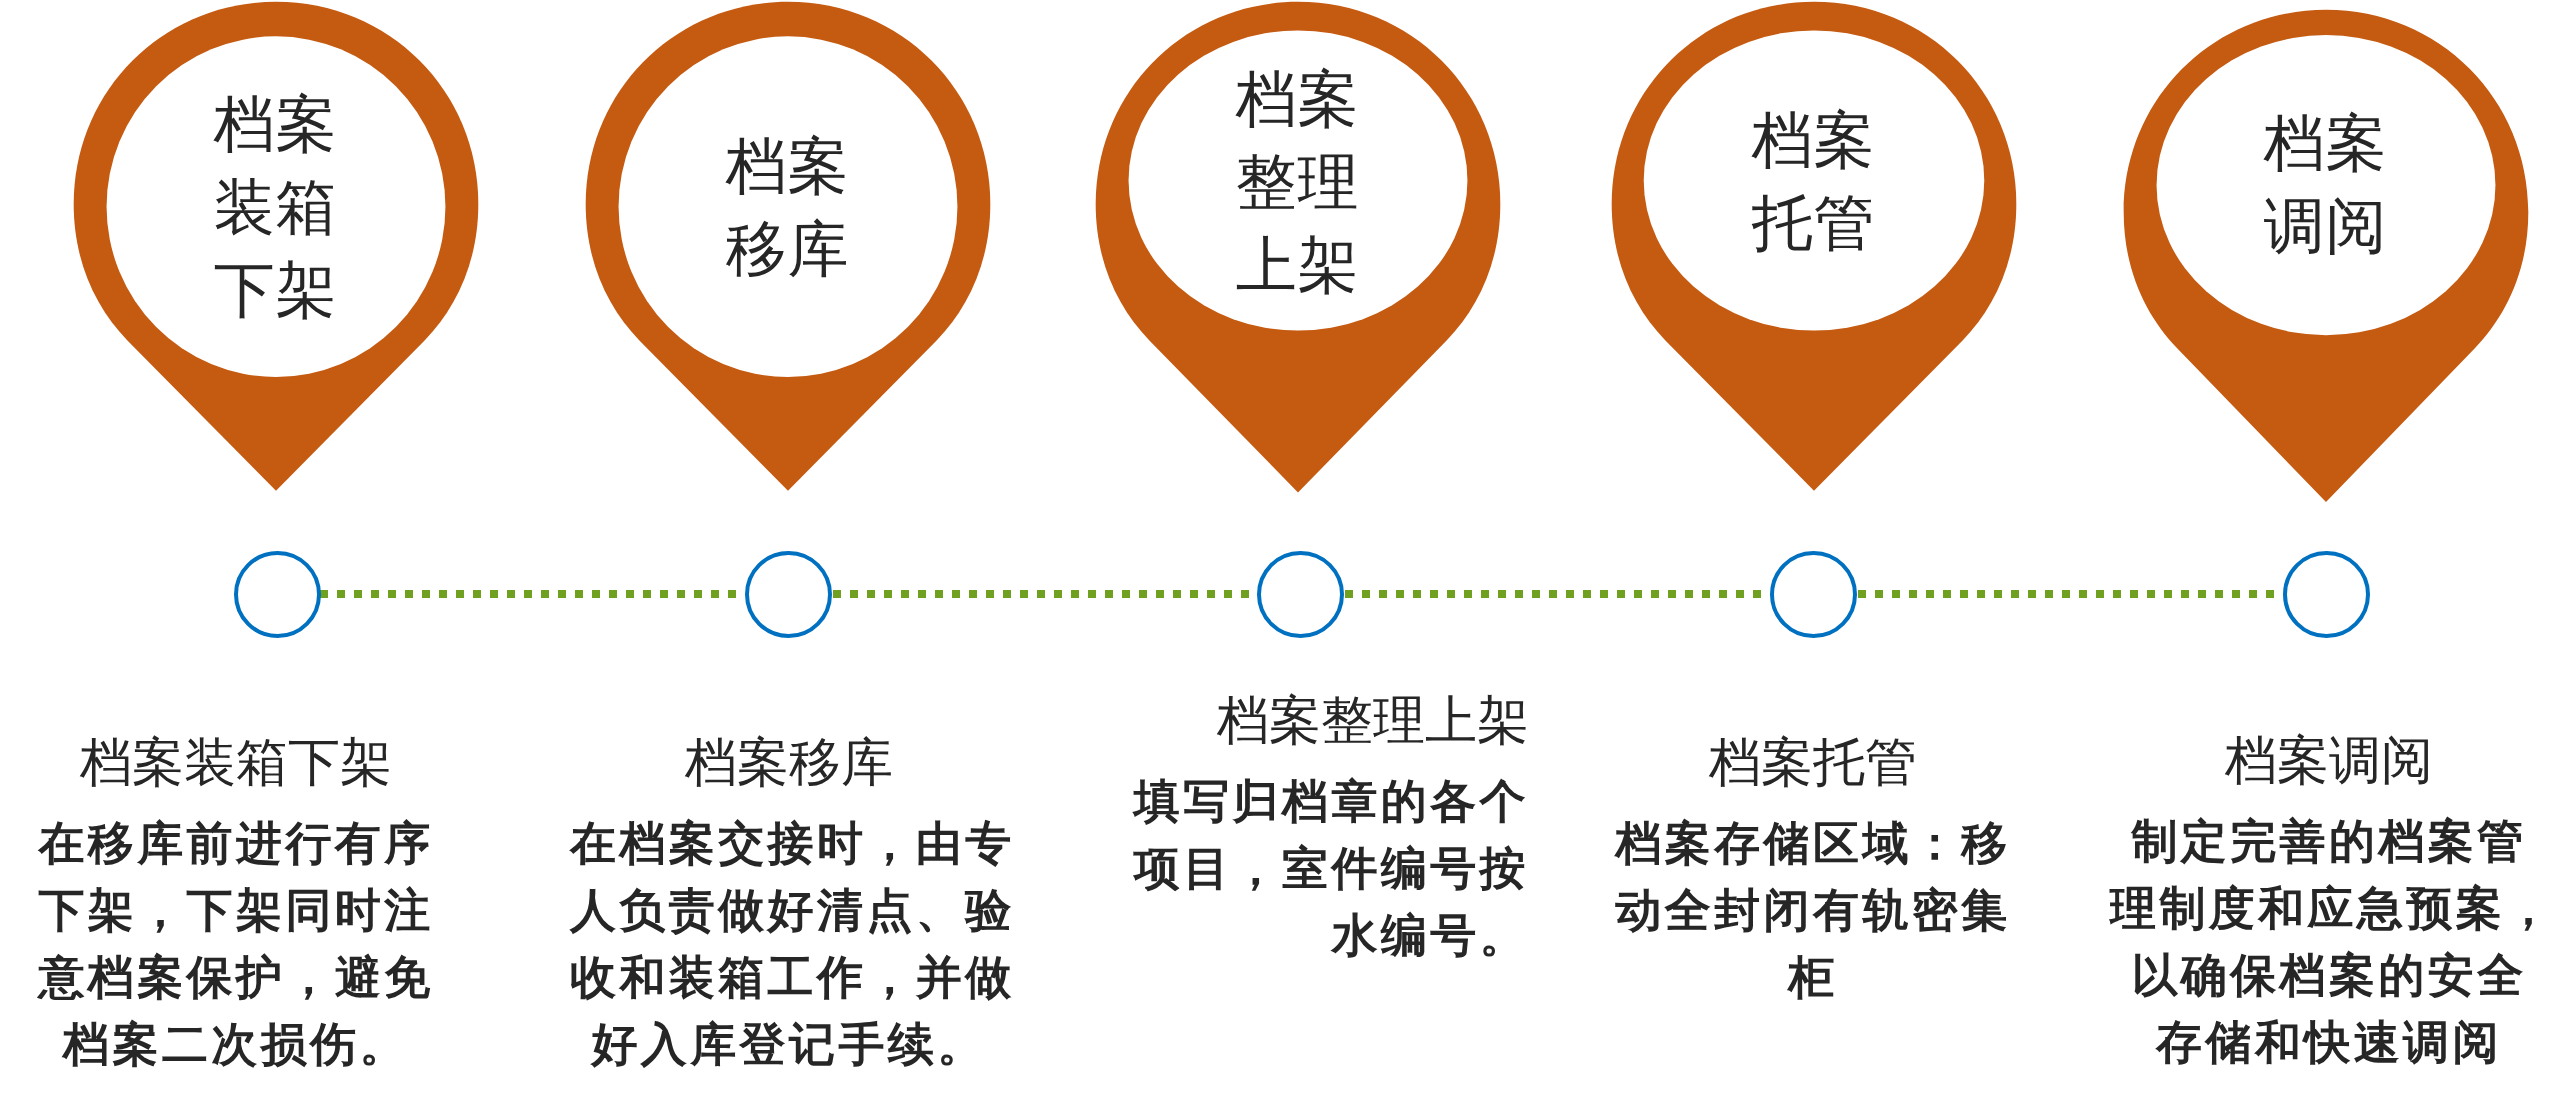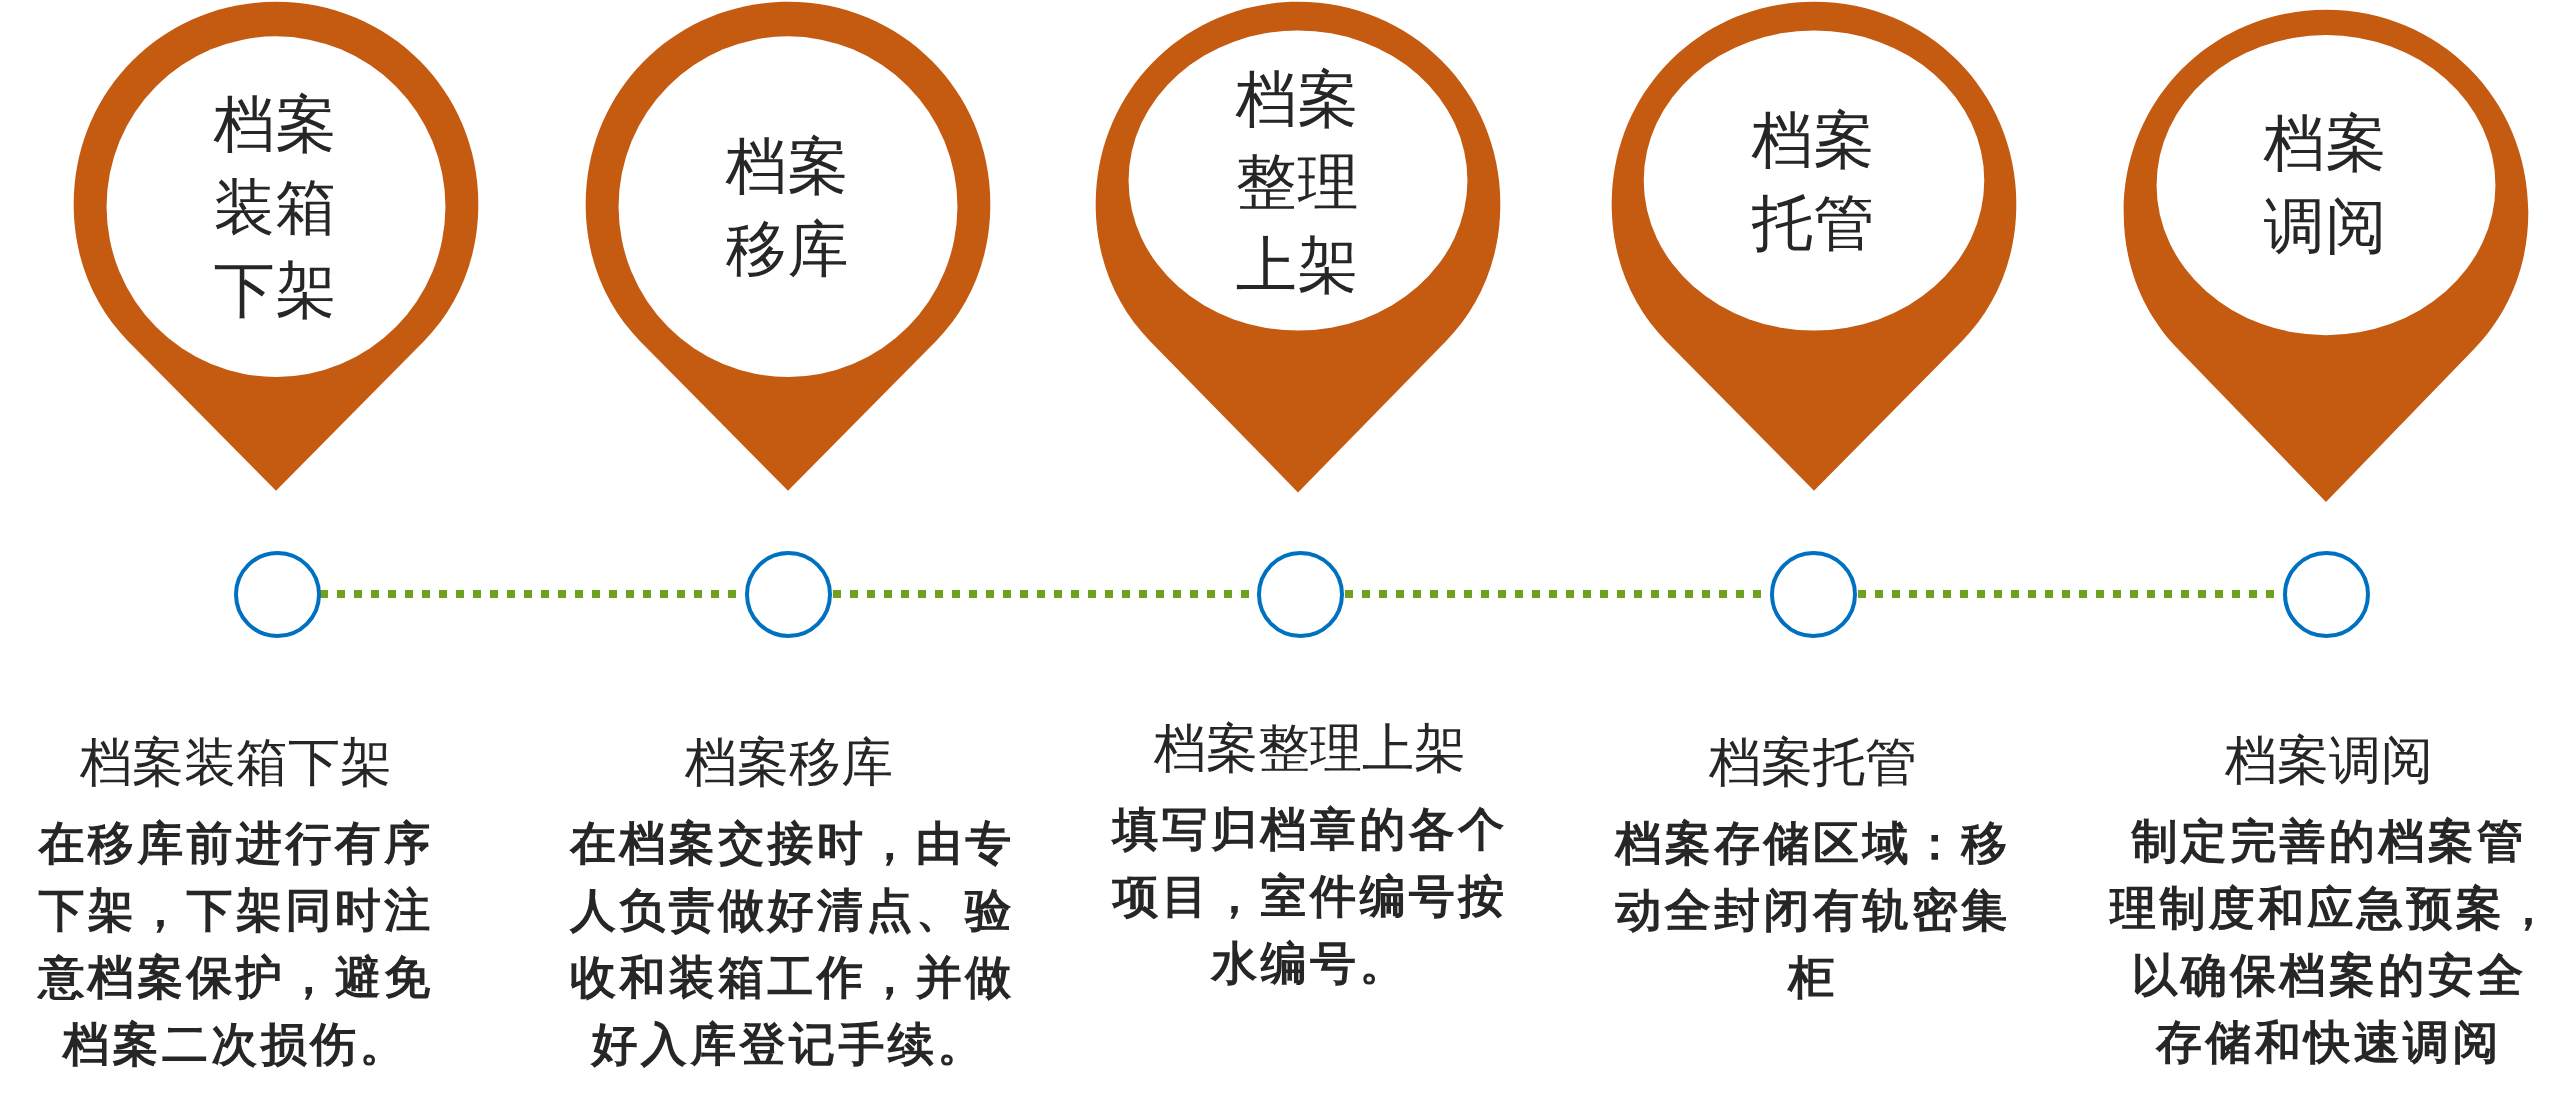--- a/index.html
+++ b/index.html
@@ -110,21 +110,21 @@
   <div class="col" style="left:570px; top:732px;">
     <div class="col-title">档案移库</div>
     <div class="col-body">
       <span>在档案交接时，由专</span>
       <span>人负责做好清点、验</span>
       <span>收和装箱工作，并做</span>
       <span>好入库登记手续。</span>
     </div>
   </div>
 
-  <div class="col" style="left:1091px; top:718px;">
+  <div class="col" style="left:1091px; top:690px;text-align:right;">
     <div class="col-title">档案整理上架</div>
     <div class="col-body">
       <span>填写归档章的各个</span>
       <span>项目，室件编号按</span>
       <span>水编号。</span>
     </div>
   </div>
 
   <div class="col" style="left:1594px; top:732px;">
     <div class="col-title">档案托管</div>

